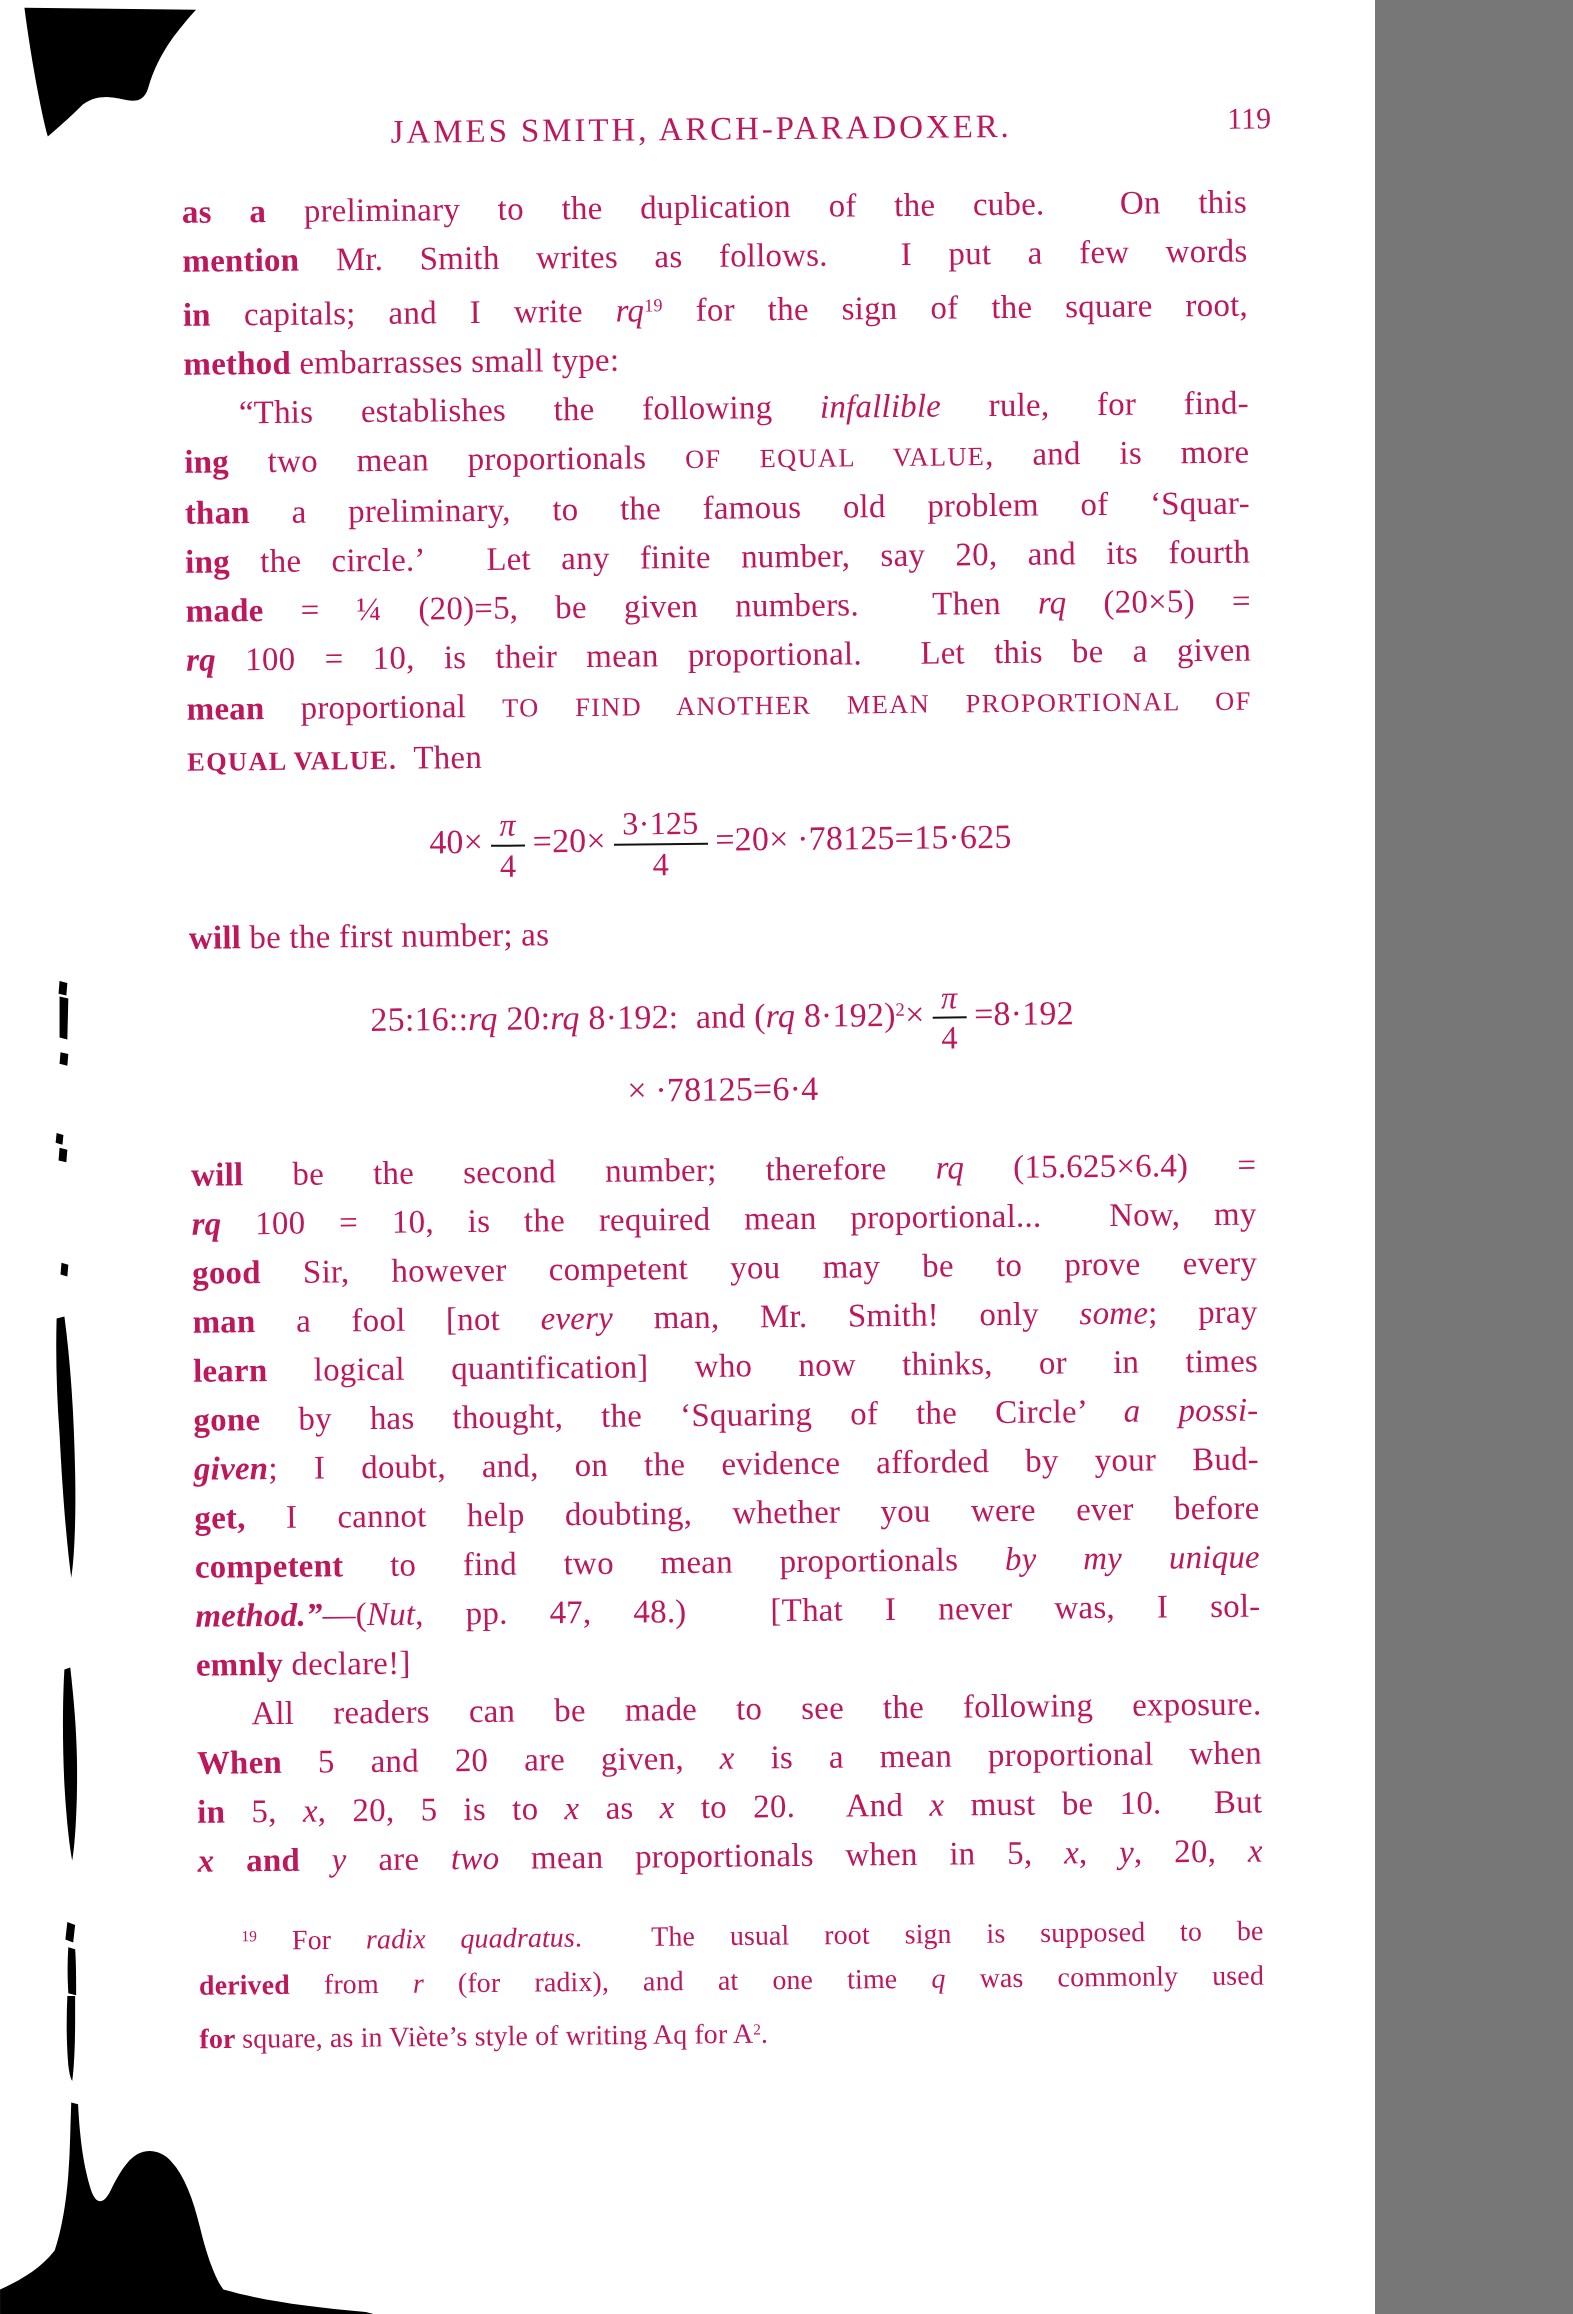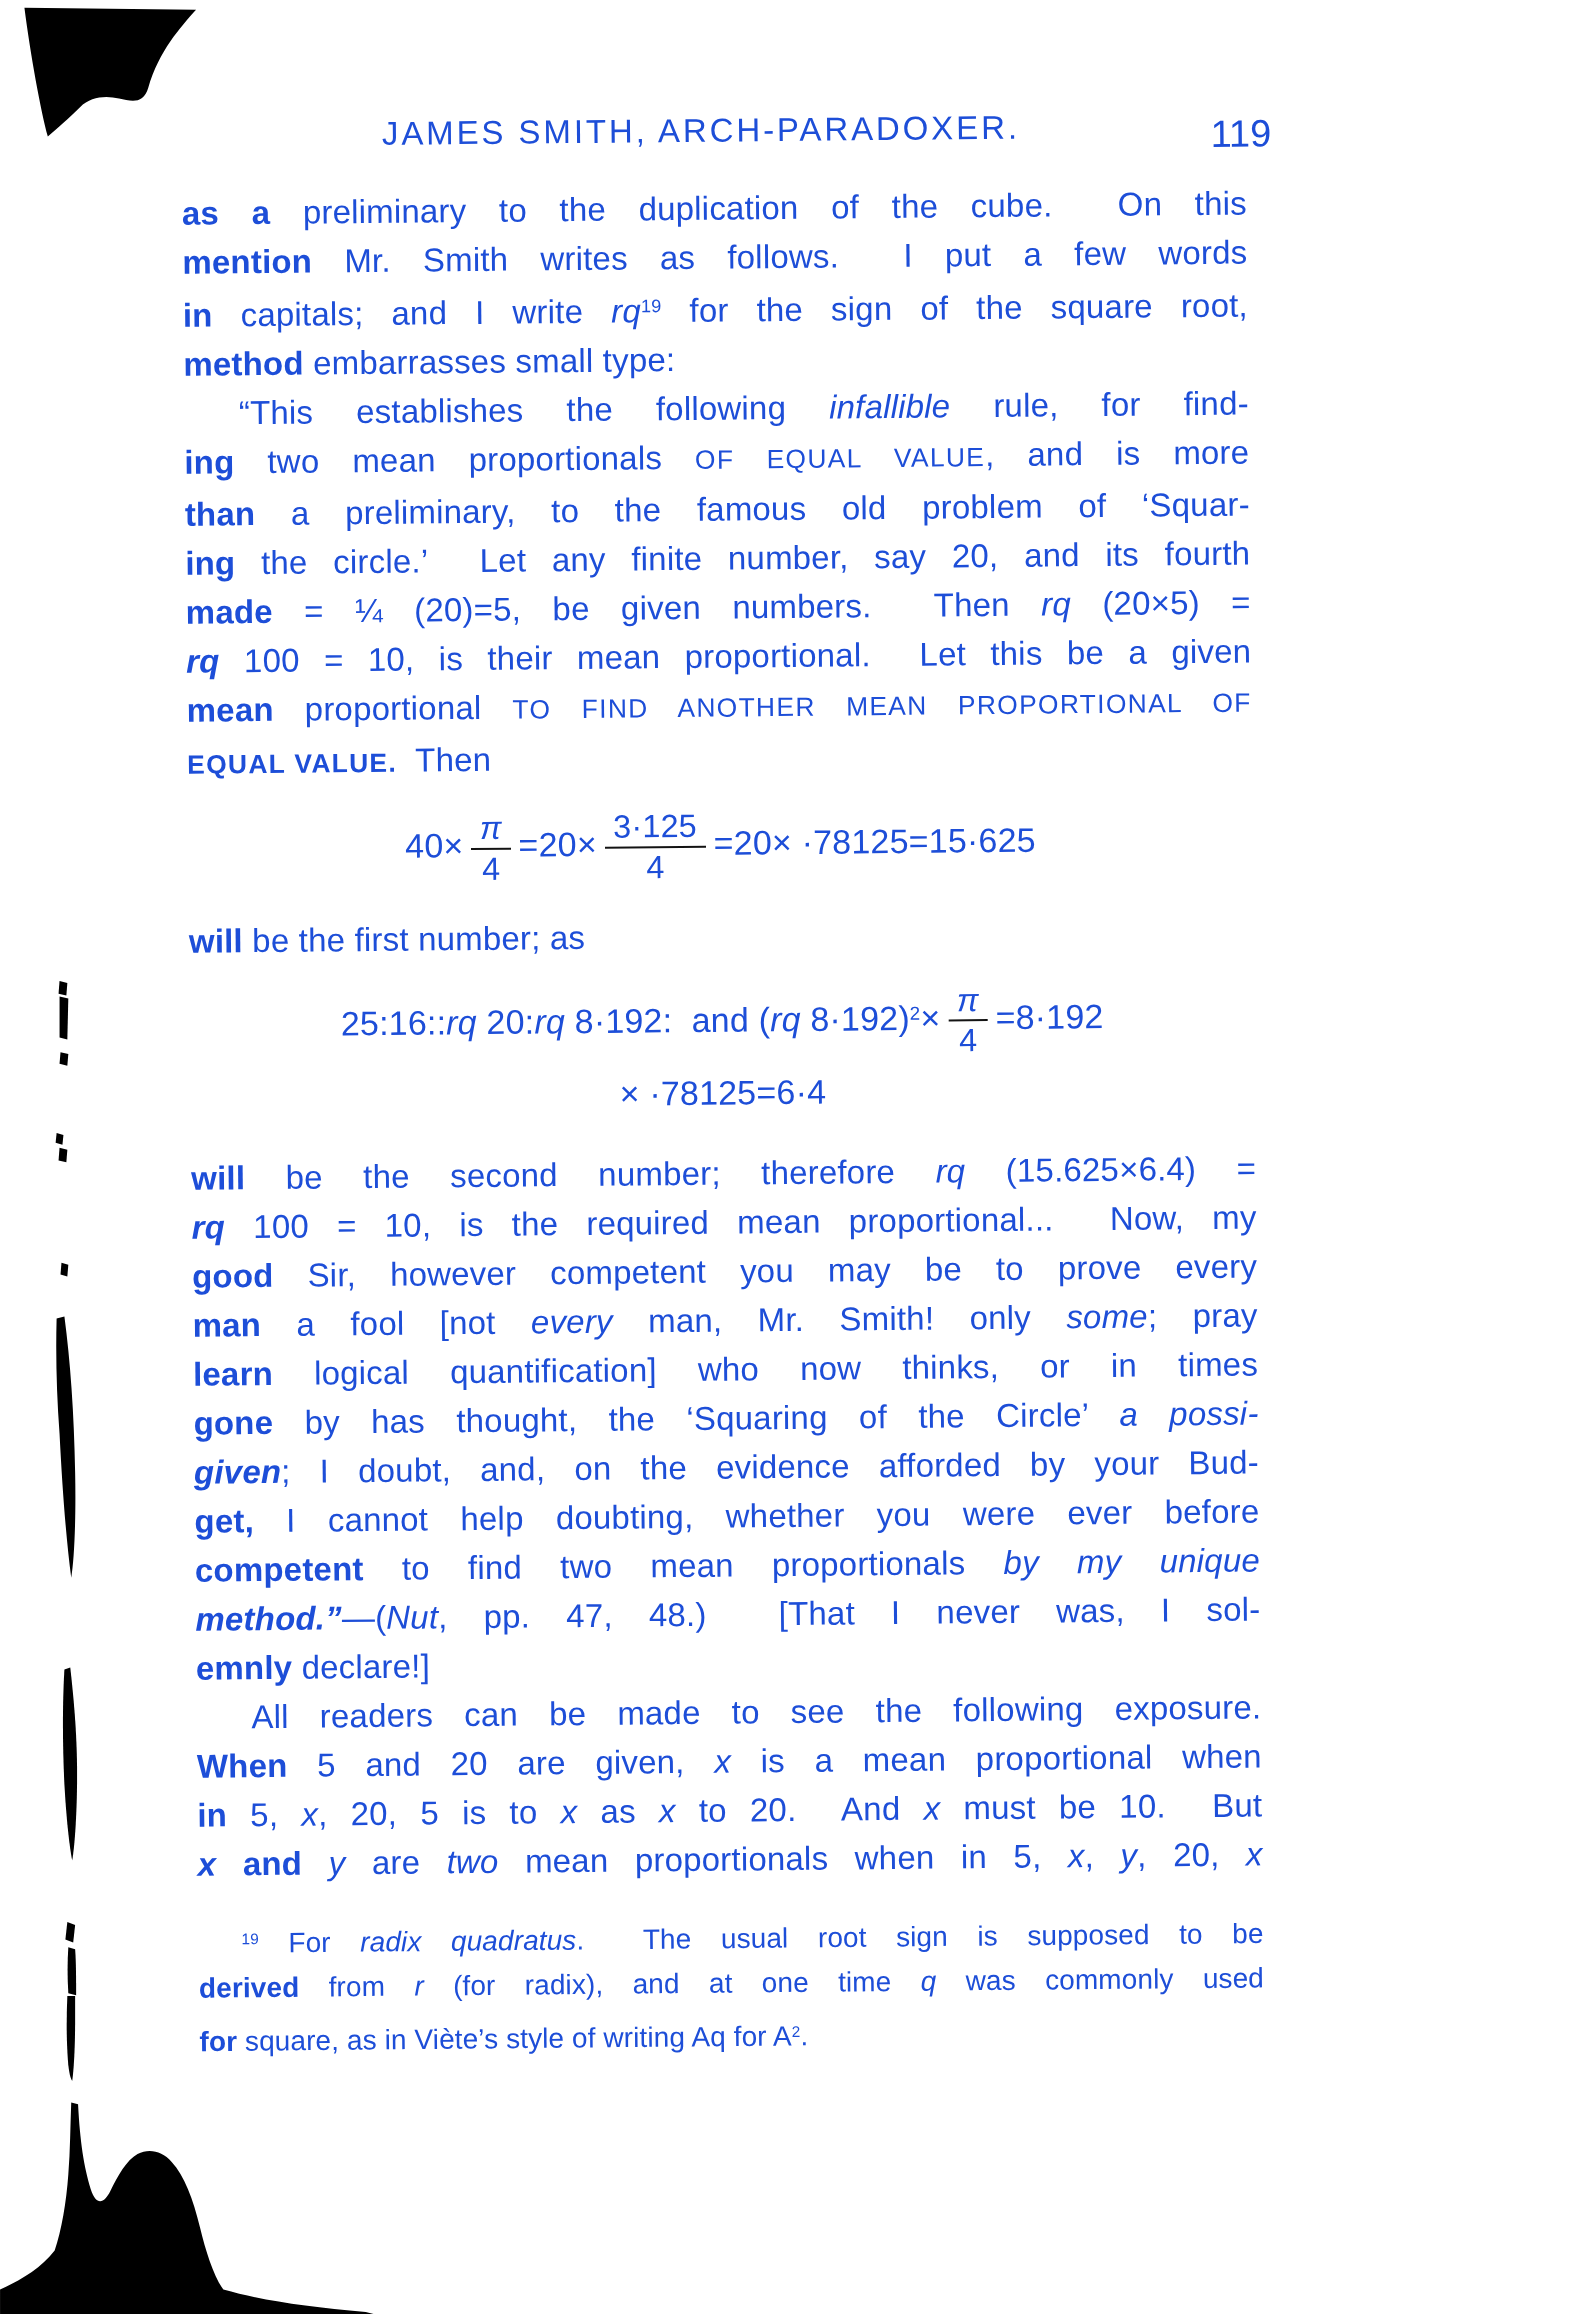--- a/index.html
+++ b/index.html
@@ -1,22 +1,22 @@
 <!DOCTYPE html>
 <html><head>
 <meta charset="utf-8">
 <style>
   html,body{margin:0;padding:0;background:#777;}
-  .page{position:relative;width:1573px;height:2314px;background:#ffffff;color:#1d4ed8;
-        font-family:Liberation Sans, sans-serif;overflow:hidden;}
+  .page{position:relative;width:1375px;height:2314px;background:#ffffff;color:#be185d;
+        font-family:Liberation Serif, serif;overflow:hidden;}
   .rot{position:absolute;left:0;top:0;width:100%;height:100%;transform:rotate(-0.55deg);}
   .header{position:absolute;top:105px;left:191px;width:1065px;height:51px;}
   .running-title{position:absolute;left:50%;transform:translateX(-52%);top:5.9px;
         font-size:33px;letter-spacing:2.9px;white-space:nowrap;}
-  .page-number{position:absolute;right:-25px;top:12px;font-size:38px;}
+  .page-number{position:absolute;right:-25px;top:2px;font-size:30px;}
   .text{position:absolute;left:191px;top:183px;width:1065px;font-size:33px;line-height:49px;
         letter-spacing:0.2px;}
   .line{min-height:49px;}
   .just{text-align:justify;text-align-last:justify;}
   .center{text-align:center;}
   .indent{text-indent:55px;}
   .i{font-style:italic;}
   .b{font-weight:700;}
   .bi{font-style:italic;font-weight:700;}
   .sc{font-size:0.8em;letter-spacing:0.05em;}

